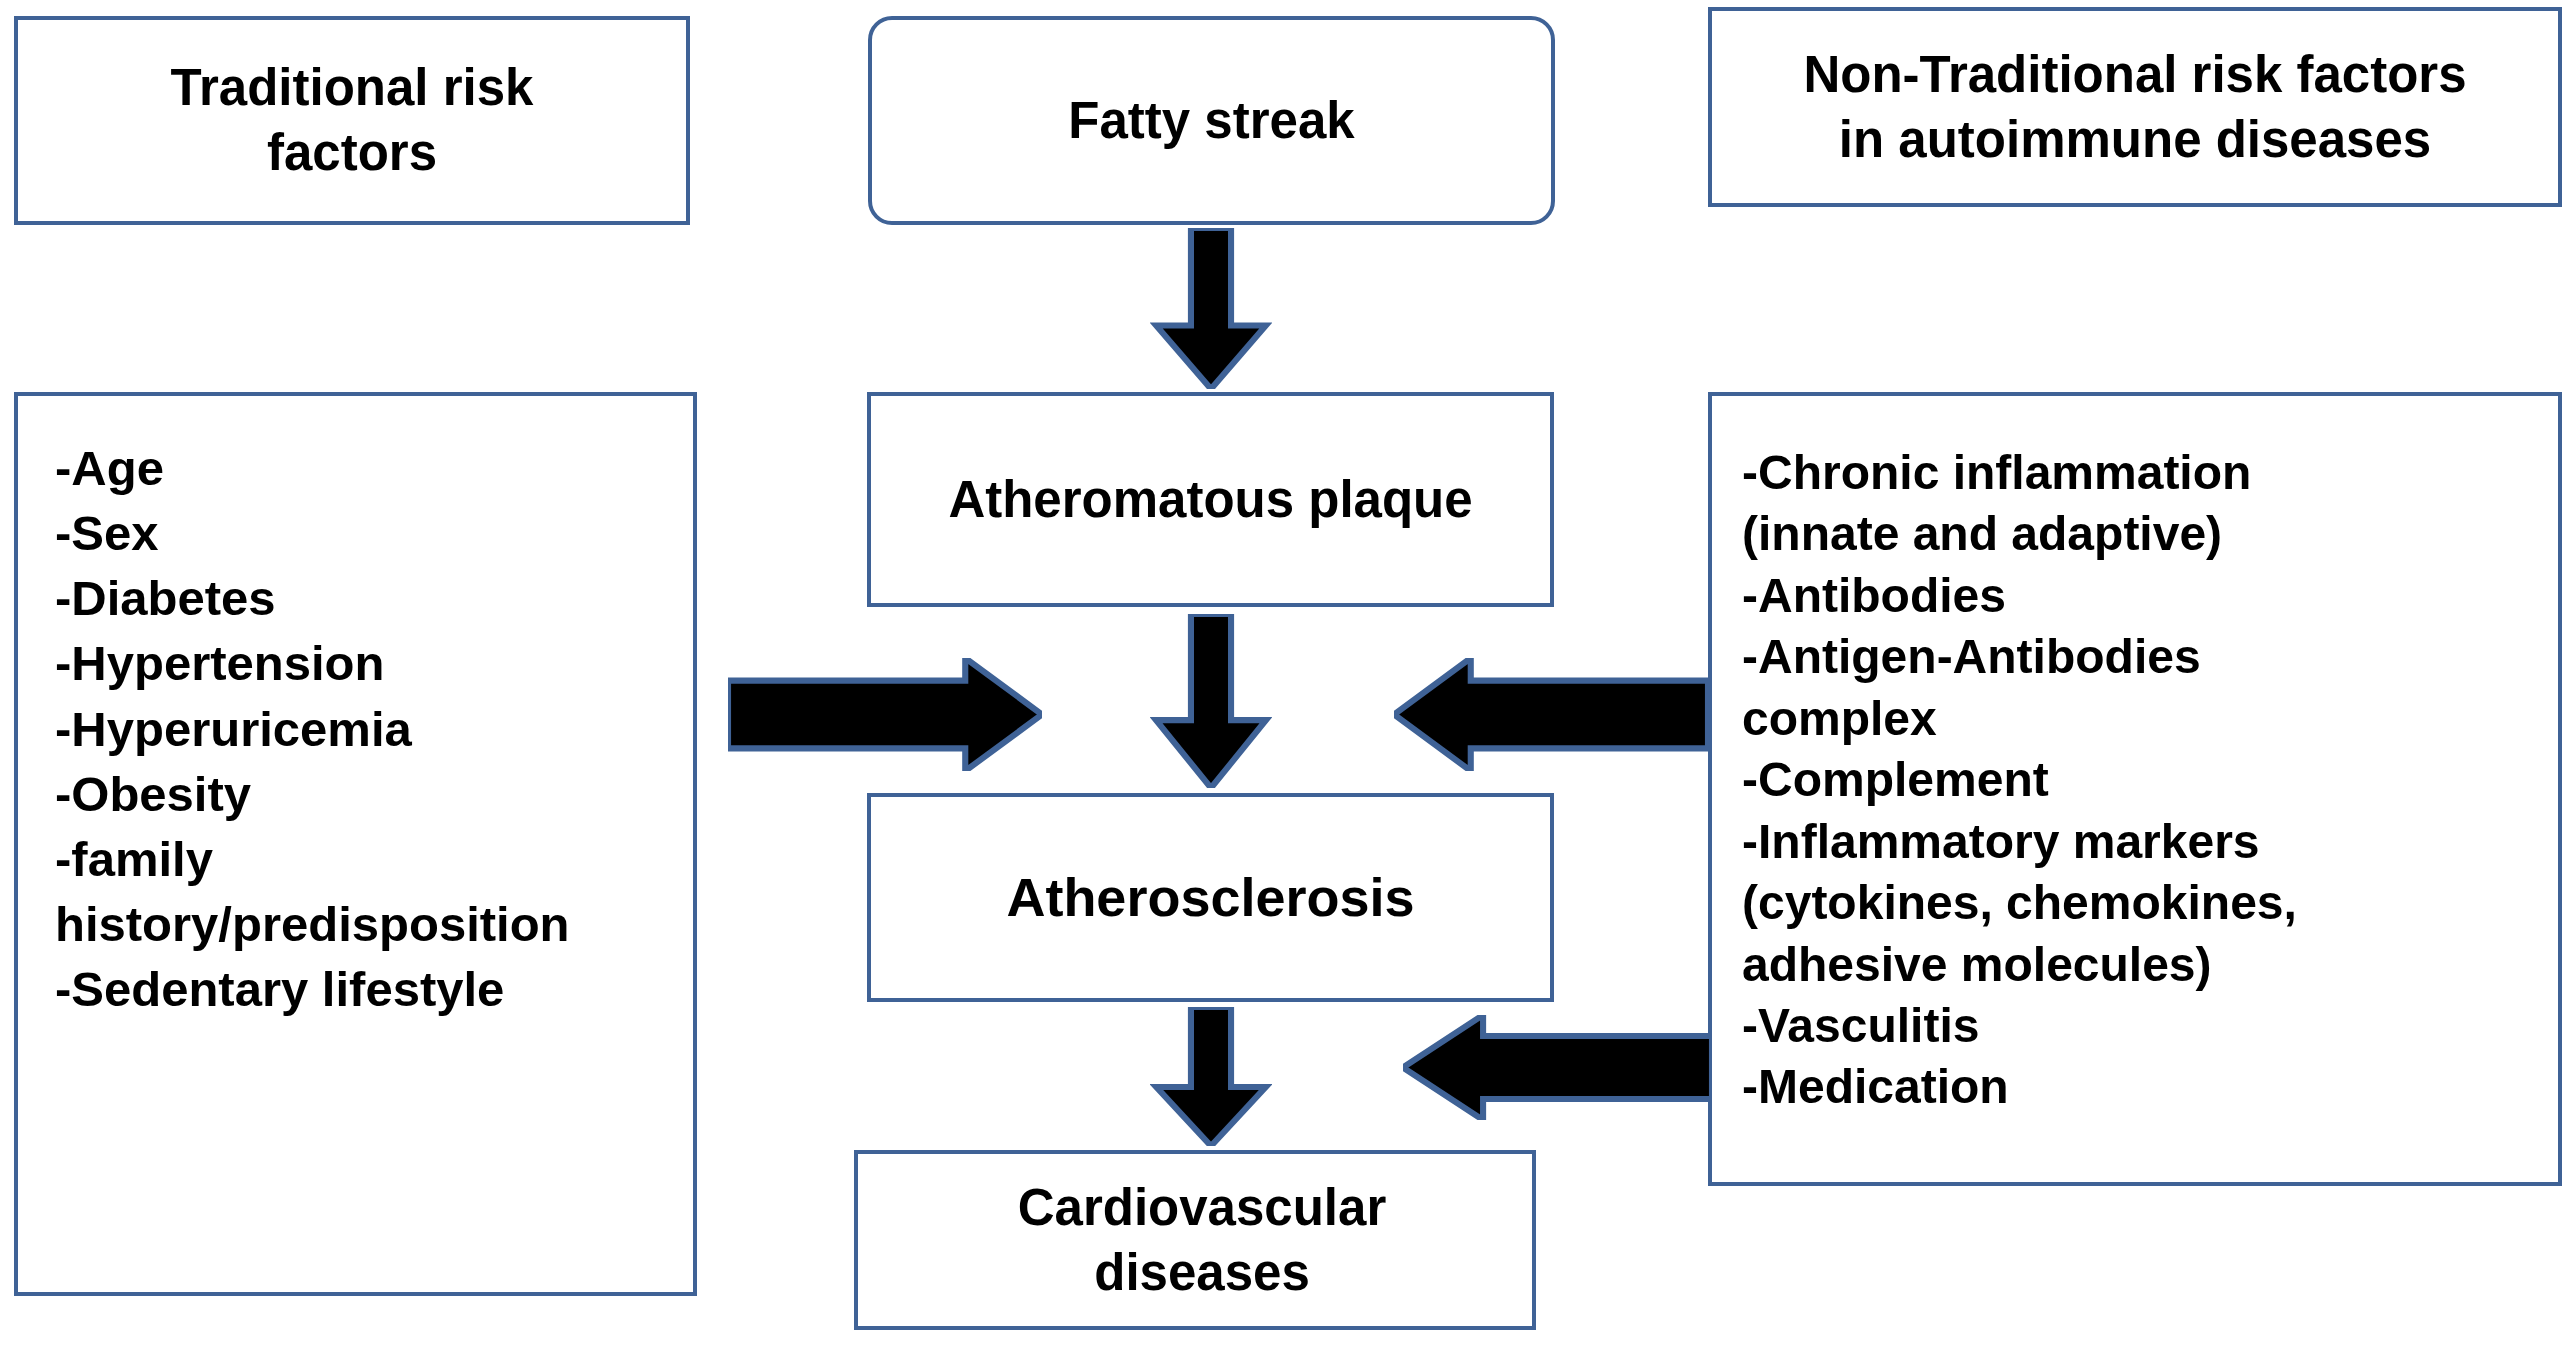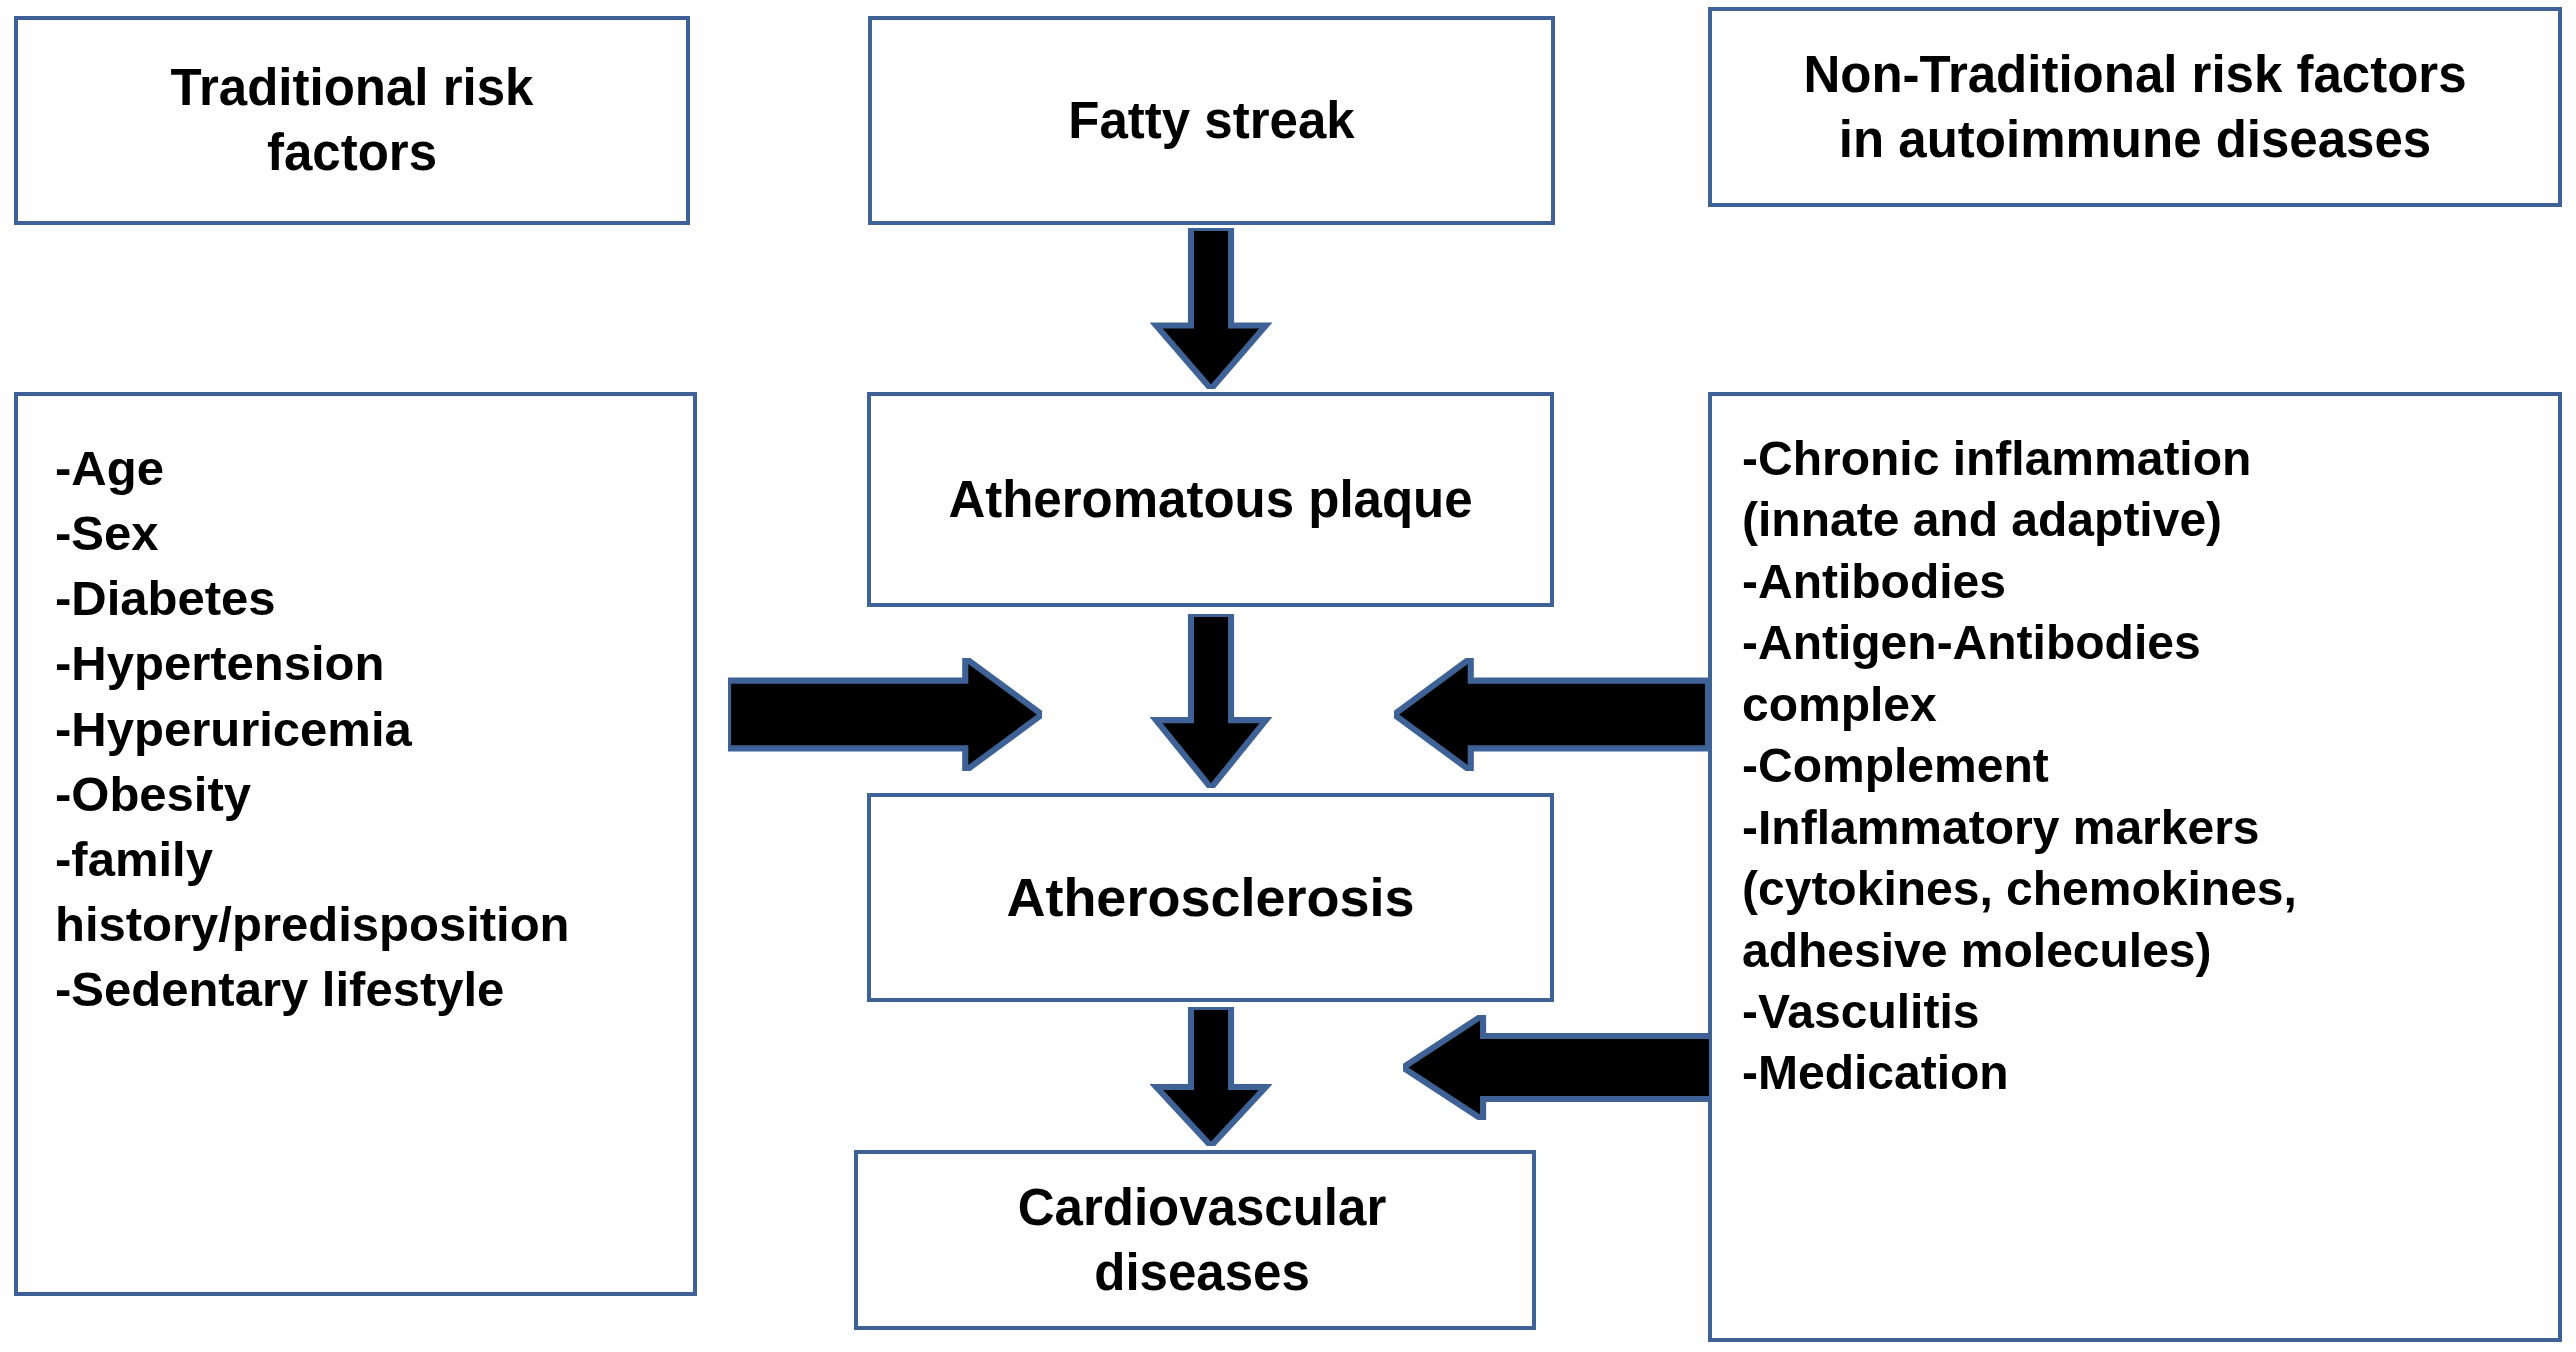--- a/index.html
+++ b/index.html
@@ -41,27 +41,27 @@
     justify-content: flex-start;
     text-align: left;
   }
   .listbox .txt {
     white-space: pre-line;
     text-align: left;
   }
 
   
   #box-trad-title   { left: 14px;   top: 15.7px;   width: 676px;  height: 209px; font-size: 51px; }
-  #box-fatty        { left: 868px;  top: 15.7px;   width: 687px;  height: 209px; font-size: 51px; }
+  #box-fatty        { left: 868px;  top: 15.7px;   width: 687px;  height: 209px; font-size: 51px; border-radius: 24px; }
   #box-nontrad-title{ left: 1708px; top: 7px;   width: 854px;  height: 200px; font-size: 51px; }
 
   #box-trad-list    { left: 14px;   top: 392px;  width: 683px;  height: 904px; font-size: 49px;
                       padding: 40px 0 0 37px; line-height: 1.33; }
-  #box-nontrad-list { left: 1708px; top: 392px;  width: 854px;  height: 950px; font-size: 48px;
-                      padding: 32px 0 0 30px; line-height: 1.28; }
+  #box-nontrad-list { left: 1708px; top: 392px;  width: 854px;  height: 794px; font-size: 48px;
+                      padding: 46px 0 0 30px; line-height: 1.28; }
 
   #box-plaque       { left: 867px;  top: 392px;  width: 687px;  height: 215px; font-size: 51px; }
   #box-athero       { left: 867px;  top: 793px;  width: 687px;  height: 209px; font-size: 54px; }
   #box-cvd          { left: 854px;  top: 1150px; width: 682px;  height: 180px; font-size: 51px; padding-left: 14px; }
 
   
   .arrow { position: absolute; }
   #arrow-fatty-to-plaque  { left: 1150px; top: 228px;  width: 122px; height: 161px; }
   #arrow-plaque-to-athero { left: 1150px; top: 614px;  width: 122px; height: 174px; }
   #arrow-athero-to-cvd    { left: 1150px; top: 1007px; width: 122px; height: 139px; }

